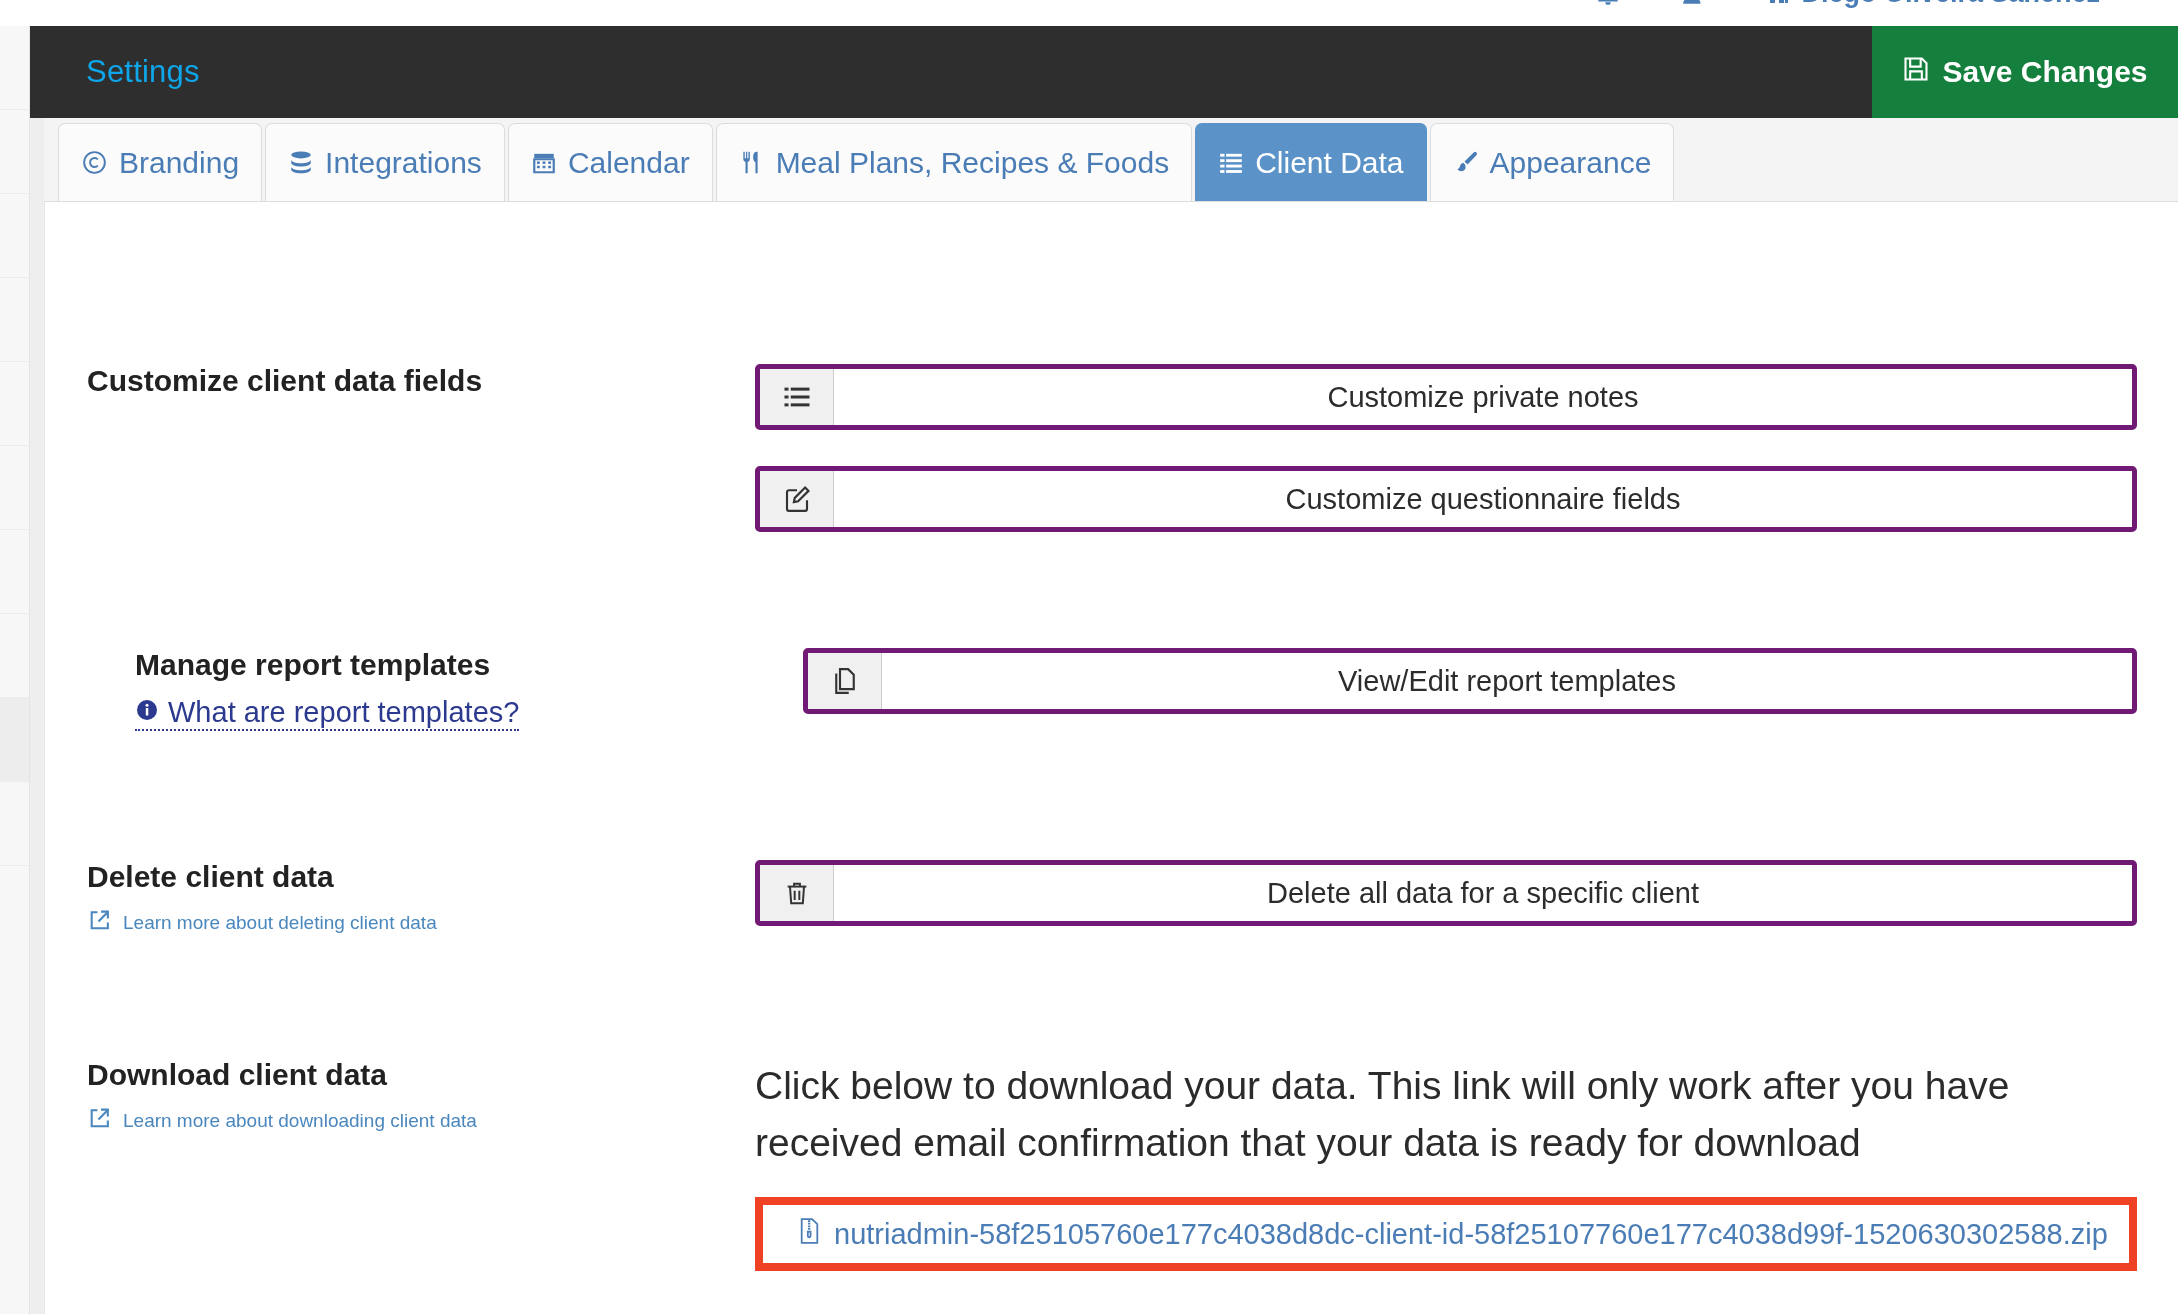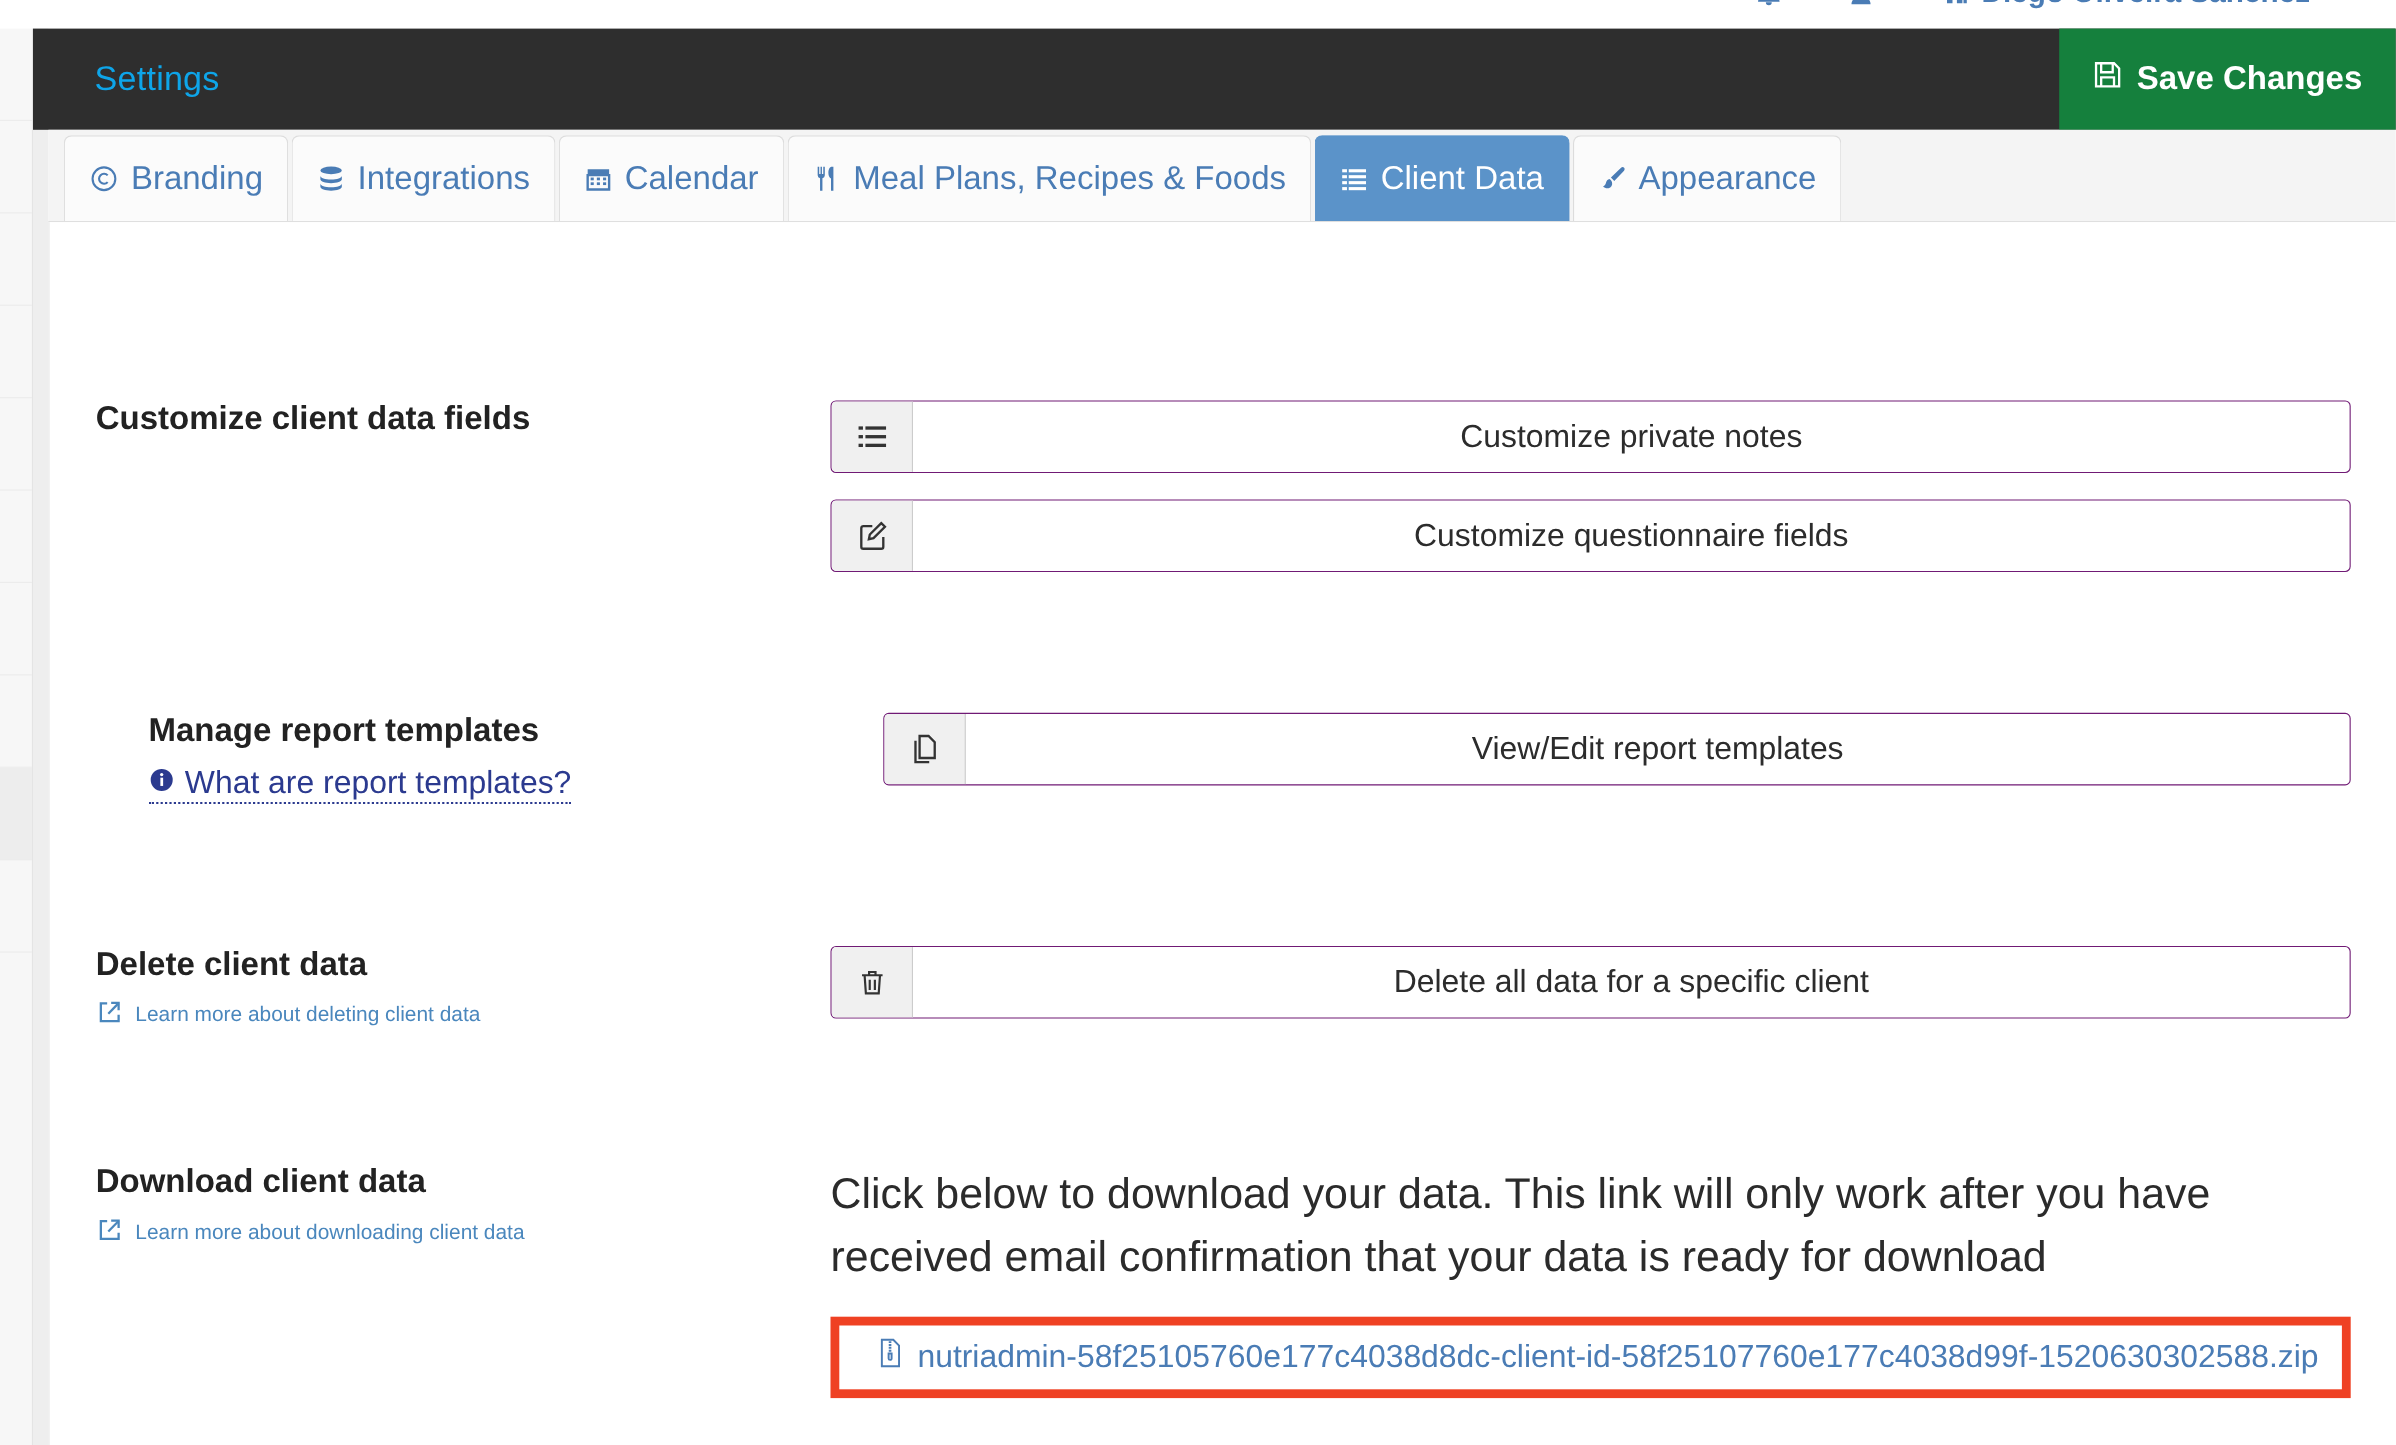--- a/index.html
+++ b/index.html
@@ -117,24 +117,24 @@
     margin-top: 13px;
     color: #4a87bd; font-size: 19px;
     cursor: pointer; white-space: nowrap;
   }
 
   .sec-body { flex: 1; padding-right: 42px; }
 
   .action-btn {
     display: flex; align-items: stretch;
     height: 66px; width: 100%;
-    border: 1px solid #701a75; border-radius: 5px;
+    border: 5px solid #701a75; border-radius: 5px;
     background: #ffffff; cursor: pointer; overflow: hidden;
   }
-  .action-btn + .action-btn { margin-top: 24px; text-align: center; }
+  .action-btn + .action-btn { margin-top: 36px; text-align: center; }
   .ab-icon {
     width: 74px; background: #f0f0f0;
     border-right: 1px solid #cccccc;
     display: flex; align-items: center; justify-content: center;
     color: #333333;
   }
   .ab-label {
     flex: 1; display: flex; align-items: center; justify-content: center;
     font-size: 29px; color: #2c2c2c;
   }

